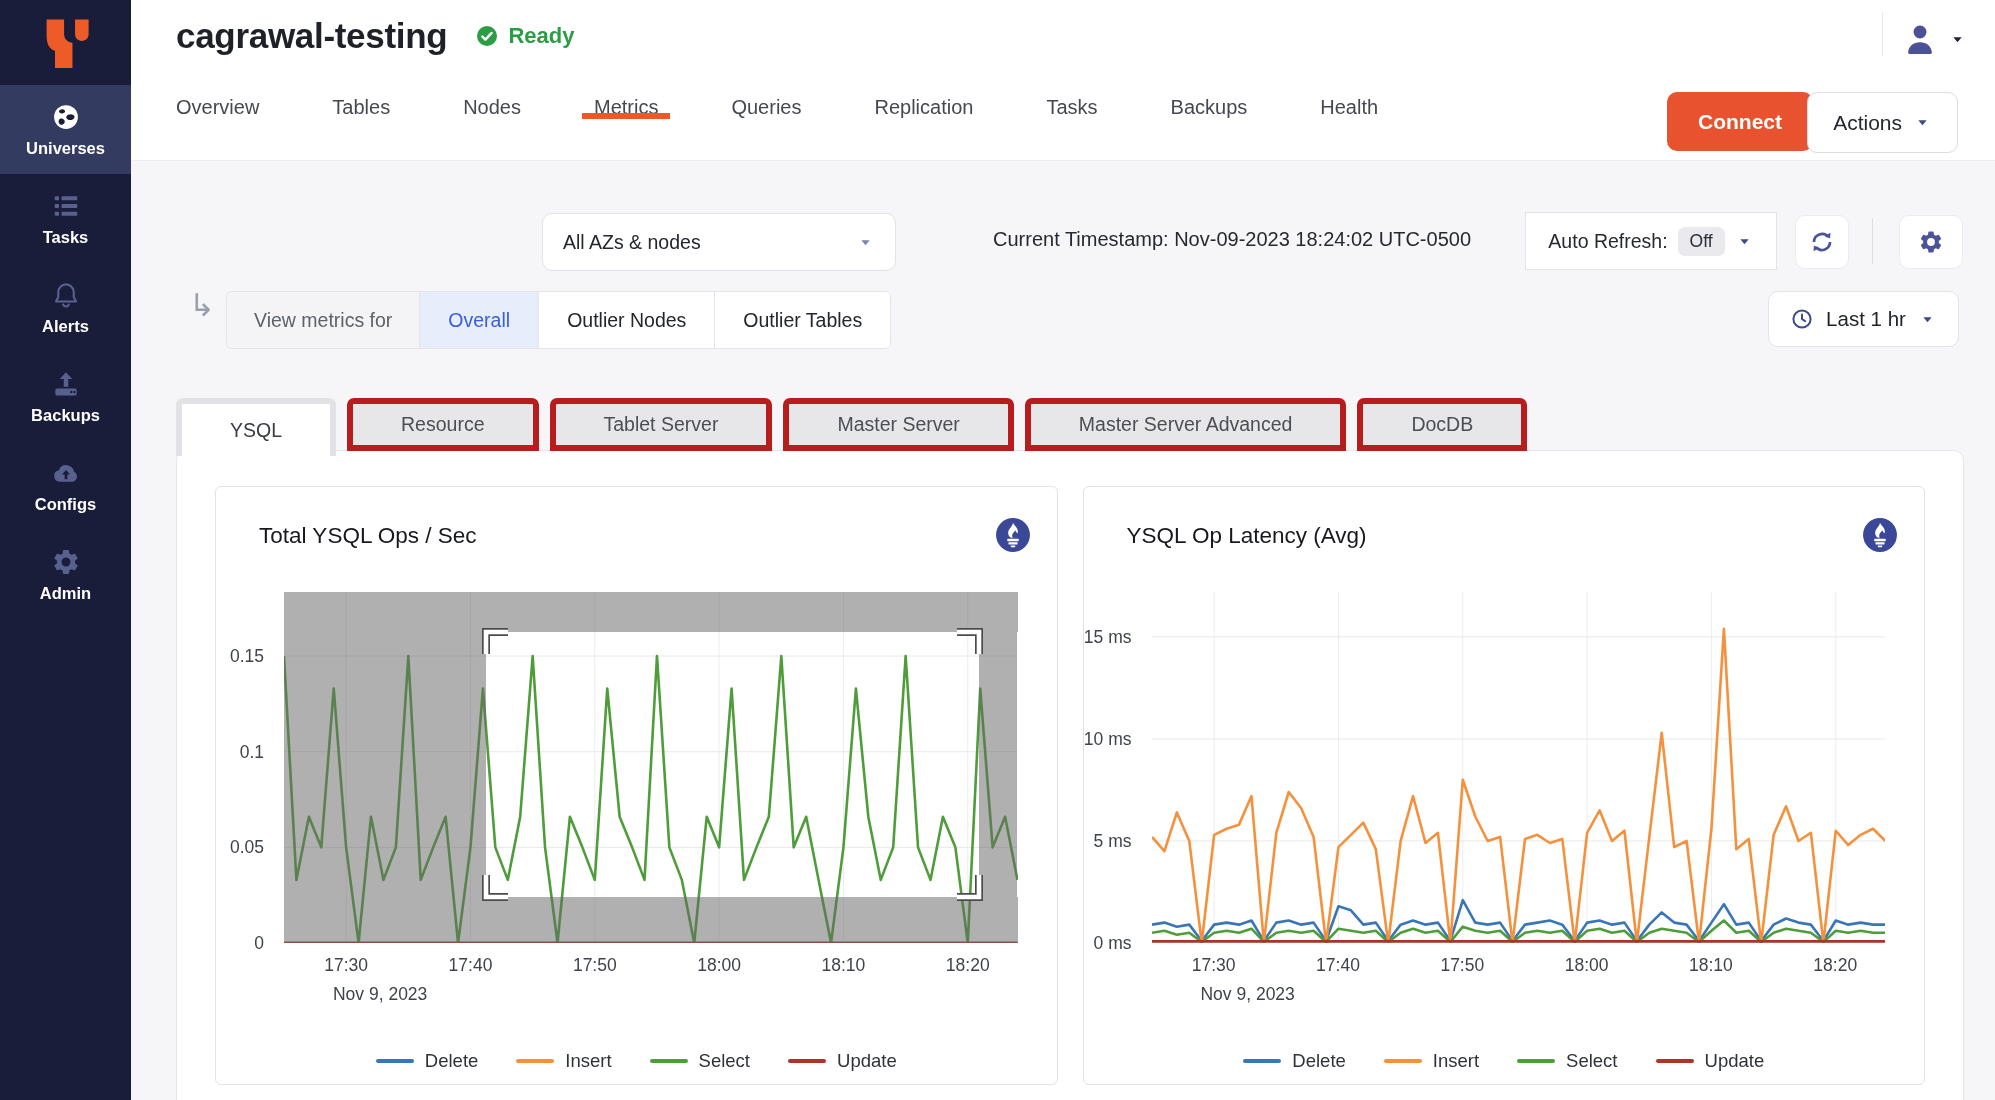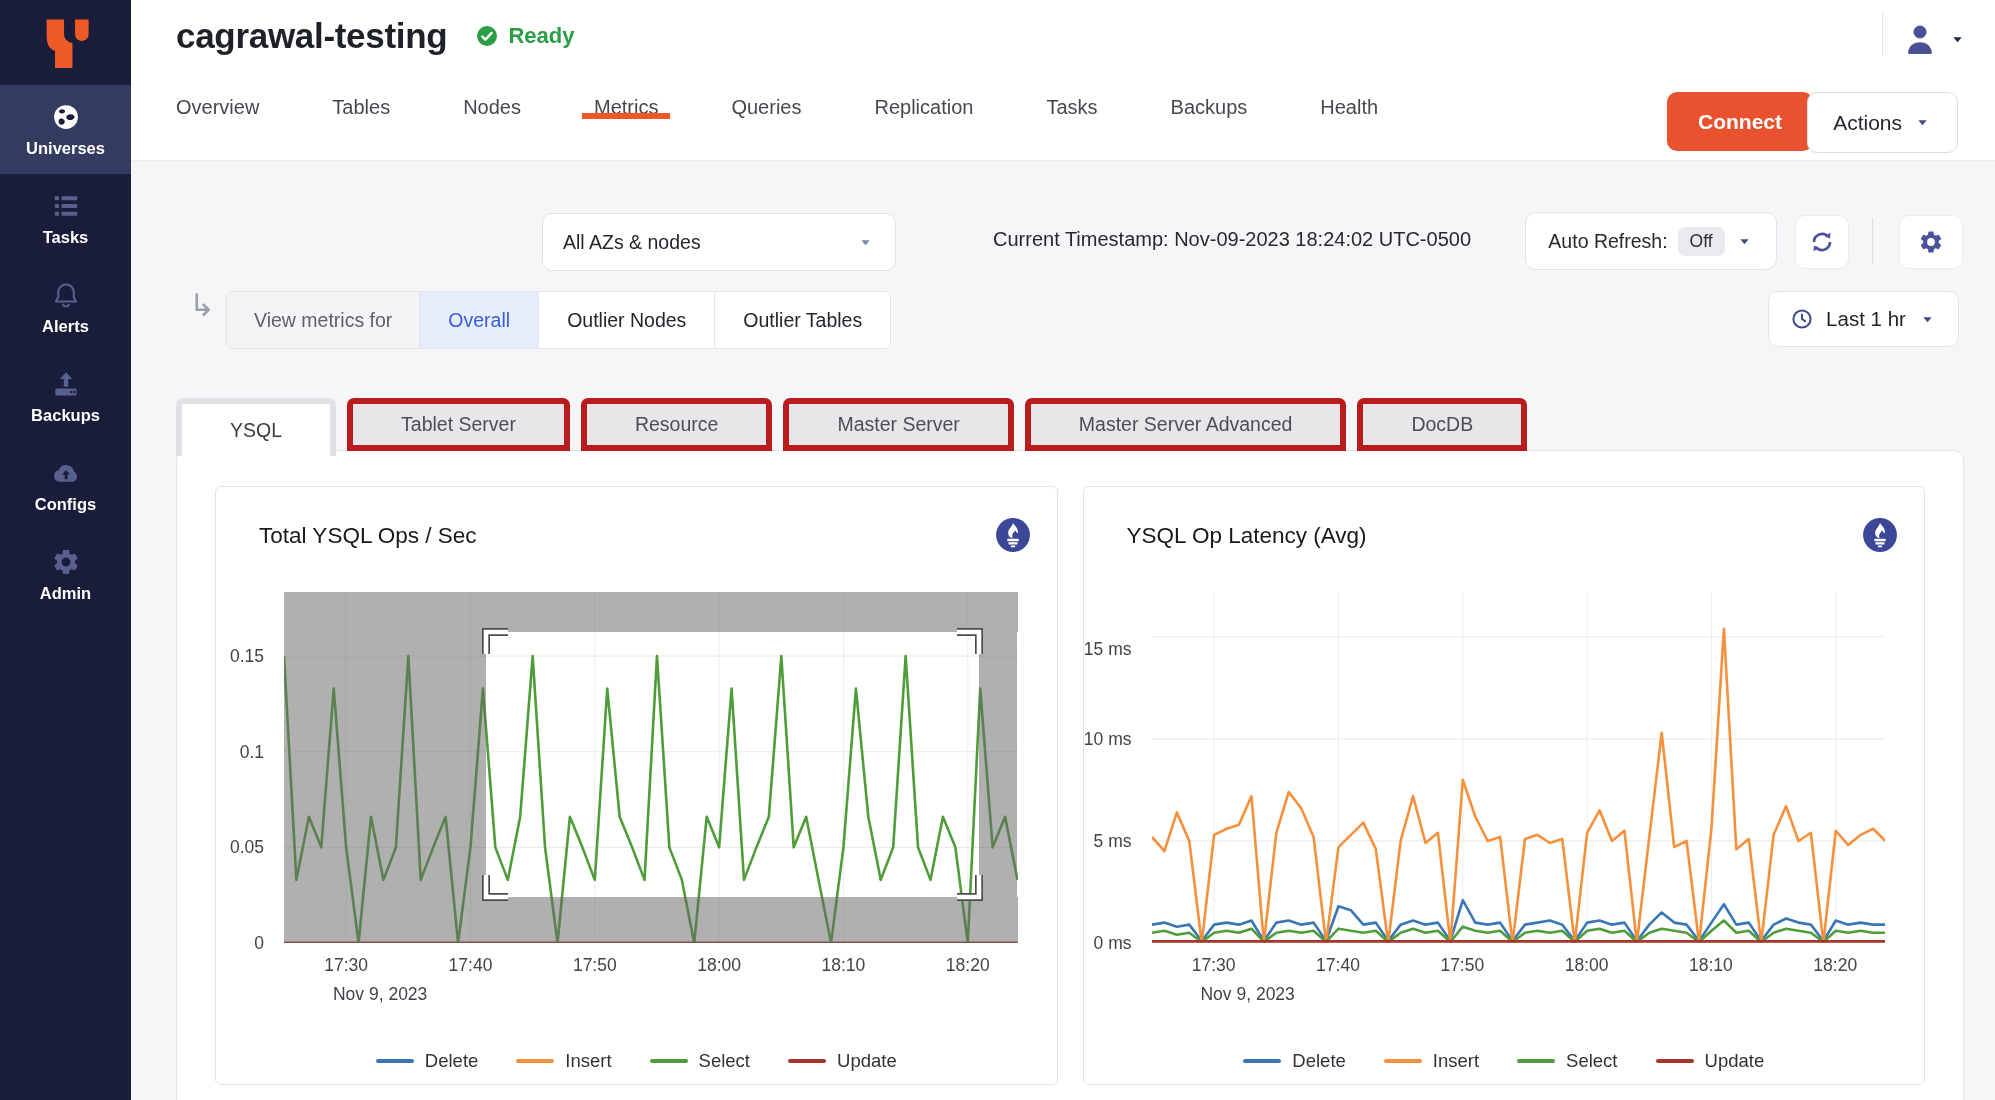--- a/index.html
+++ b/index.html
@@ -35,21 +35,21 @@
                font-size:21px;font-weight:700;border:none;border-radius:10px;cursor:pointer;z-index:5;font-family:inherit}
   .btn-actions{position:absolute;right:37px;top:92px;height:59px;padding:0 25px;background:#fff;color:#23272e;font-size:21px;
                border:1px solid #dcdce2;border-radius:10px;display:flex;align-items:center;gap:11px;cursor:pointer;z-index:5;font-family:inherit}
   
   .content{position:absolute;top:160px;left:0;right:0;bottom:0;background:#f6f6f8;border-top:1px solid #ececef}
   .select{position:absolute;height:58px;background:#fff;border:1px solid #e2e2e8;border-radius:10px;display:flex;
           align-items:center;justify-content:space-between;padding:0 20px;font-size:19.5px;cursor:pointer;box-sizing:border-box}
   #sel-cluster{left:45px;top:52px;width:361px;color:#8b909b}
   #sel-az{left:411px;top:52px;width:354px;color:#24272d}
   #timestamp{position:absolute;left:862px;top:67px;font-size:20px;color:#26292f}
-  #auto-refresh{position:absolute;left:1394px;top:51px;width:252px;height:58px;background:#fff;border:1px solid #e2e2e8;border-radius:11px;
+  #auto-refresh{position:absolute;left:1394px;top:51px;width:252px;height:58px;background:#fff;border:1px solid #e2e2e8;border-radius:0;
                 display:flex;align-items:center;justify-content:center;gap:10px;font-size:19.5px;color:#26292f;cursor:pointer;box-sizing:border-box}
   .pill{background:#e9e9ee;border-radius:7px;padding:4px 12px;font-size:17.5px;color:#2b2e34}
   .icon-btn{position:absolute;background:#fff;border:1px solid #ececf0;border-radius:10px;display:grid;place-items:center;color:#4a529c;cursor:pointer}
   .icon-btn .icn{width:26px;height:26px}
   #btn-refresh{left:1664px;top:54px;width:52px;height:52px}
   .toolbar-divider{position:absolute;left:1741px;top:57px;width:1px;height:46px;background:#dddde2}
   #btn-gear{left:1768px;top:54px;width:62px;height:52px}
   .goes-arrow{position:absolute;left:58px;top:126px;font-size:31px;color:#9aa0ab}
   #scope{position:absolute;left:95px;top:130px;height:56px;display:inline-flex;border:1px solid #e3e3e8;border-radius:6px;
          overflow:hidden;background:#fff;align-items:stretch}
@@ -259,22 +259,22 @@
           </svg>
         </span>
       <span>Last 1 hr</span>
       <span class="caret"><svg viewBox="0 0 24 24" fill="currentColor">
             <path d="M6.8 9.3h10.4L12 15.6z"></path>
           </svg></span>
     </div>
 
     <div id="metric-tabs">
         <div class="mtab active">YSQL</div>
+        <div class="mtab">Resource</div>
         <div class="mtab">Tablet Server</div>
-        <div class="mtab">Resource</div>
         <div class="mtab">Master Server</div>
         <div class="mtab">Master Server Advanced</div>
         <div class="mtab">DocDB</div>
       </div>
 
     <div id="panel">
       <div class="chart-card">
         <span class="chart-title">Total YSQL Ops / Sec</span>
         <span class="prom"><svg viewBox="0 0 34 34">
               <circle cx="17" cy="17" r="16" fill="#3b4797"></circle>
@@ -369,21 +369,21 @@
               <circle cx="17" cy="17" r="16" fill="#3b4797"></circle>
               <path d="M17 5.5c1 2.6 4.6 4.4 4.6 8.2 0 .7-.15 1.3-.4 1.9-.6-1-1.7-1.6-2.1-3-.8 1.8-2.9 2.7-2.9 5.1 0 .7.2 1.4.5 2.1a5 5 0 0 1-4.3-4.7c0-3.9 3.9-5.5 4.6-9.6z" fill="#fff"></path>
               <rect x="11.6" y="20.6" width="10.8" height="2.2" rx=".4" fill="#fff"></rect>
               <rect x="12.7" y="23.9" width="8.6" height="2" rx=".4" fill="#fff"></rect>
               <rect x="14.9" y="26.9" width="4.2" height="1.7" rx=".4" fill="#fff"></rect>
             </svg></span>
         <div class="ylabels">
             <span style="top: 100%;">0 ms</span>
             <span style="top: 70.9302%;">5 ms</span>
             <span style="top: 41.8605%;">10 ms</span>
-            <span style="top: 12.7907%; margin-top: 12px;">15 ms</span>
+            <span style="top: 12.7907%;">15 ms</span>
           </div>
         <div class="plot">
             <svg viewBox="0 0 100 100" preserveAspectRatio="none" style="position:absolute;inset:0;width:100%;height:100%">
               <line x1="8.47457627118644" y1="0" x2="8.47457627118644" y2="100" stroke="#ededf0" vector-effect="non-scaling-stroke"></line>
               <line x1="25.423728813559322" y1="0" x2="25.423728813559322" y2="100" stroke="#ededf0" vector-effect="non-scaling-stroke"></line>
               <line x1="42.3728813559322" y1="0" x2="42.3728813559322" y2="100" stroke="#ededf0" vector-effect="non-scaling-stroke"></line>
               <line x1="59.32203389830508" y1="0" x2="59.32203389830508" y2="100" stroke="#ededf0" vector-effect="non-scaling-stroke"></line>
               <line x1="76.27118644067797" y1="0" x2="76.27118644067797" y2="100" stroke="#ededf0" vector-effect="non-scaling-stroke"></line>
               <line x1="93.22033898305084" y1="0" x2="93.22033898305084" y2="100" stroke="#ededf0" vector-effect="non-scaling-stroke"></line>
               <line x1="0" y1="100" x2="100" y2="100" stroke="#e8e8ea" vector-effect="non-scaling-stroke"></line>

